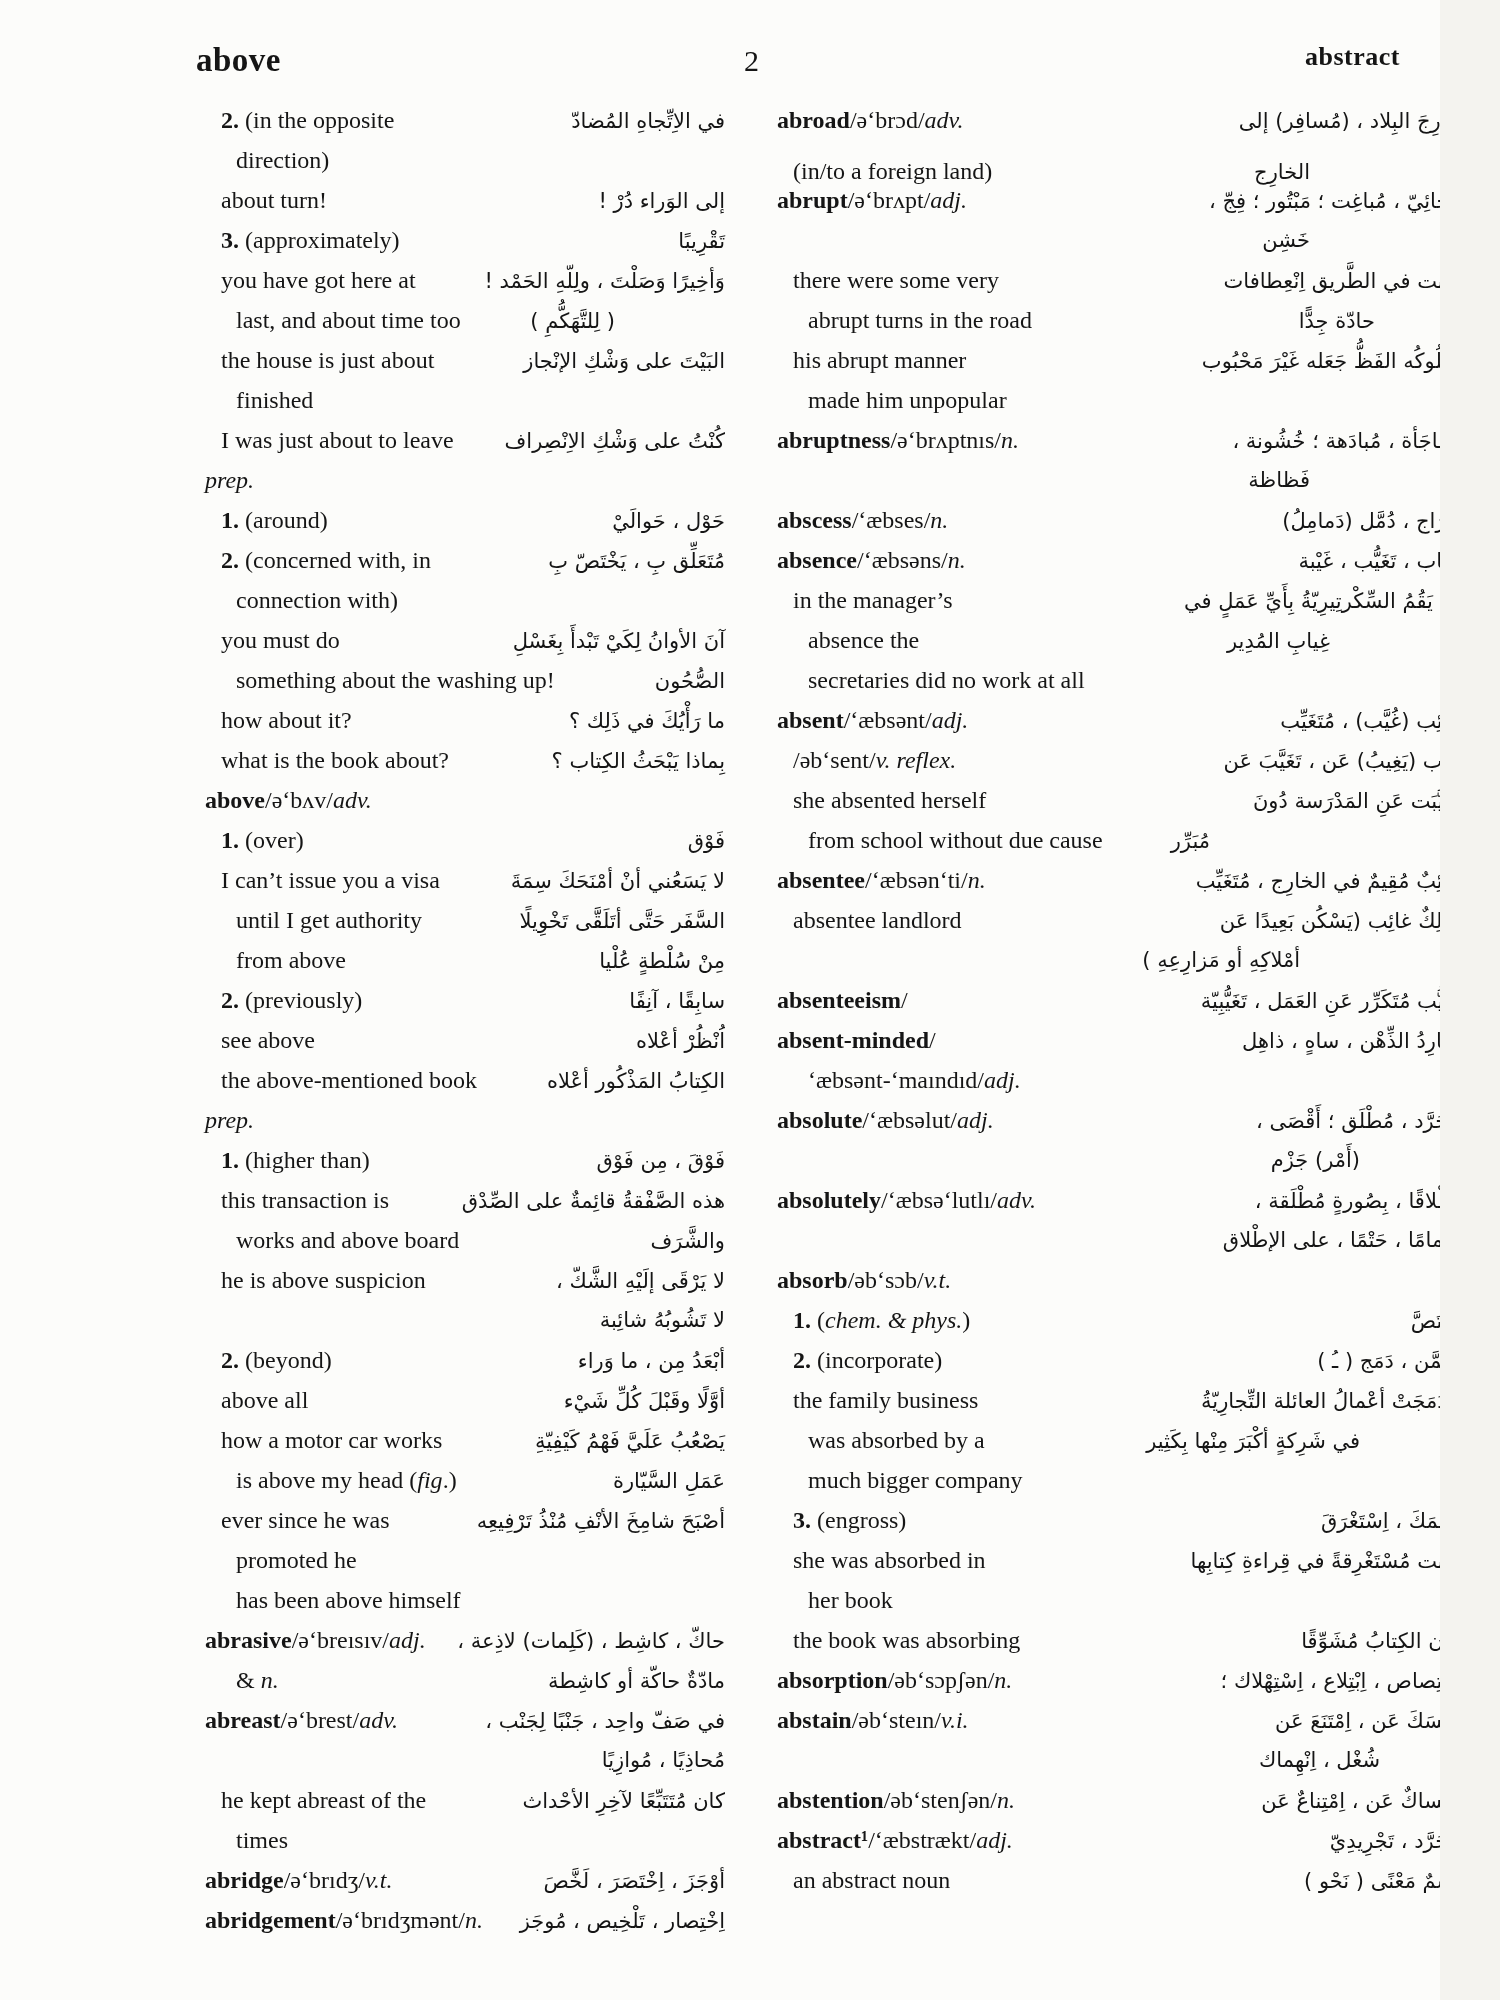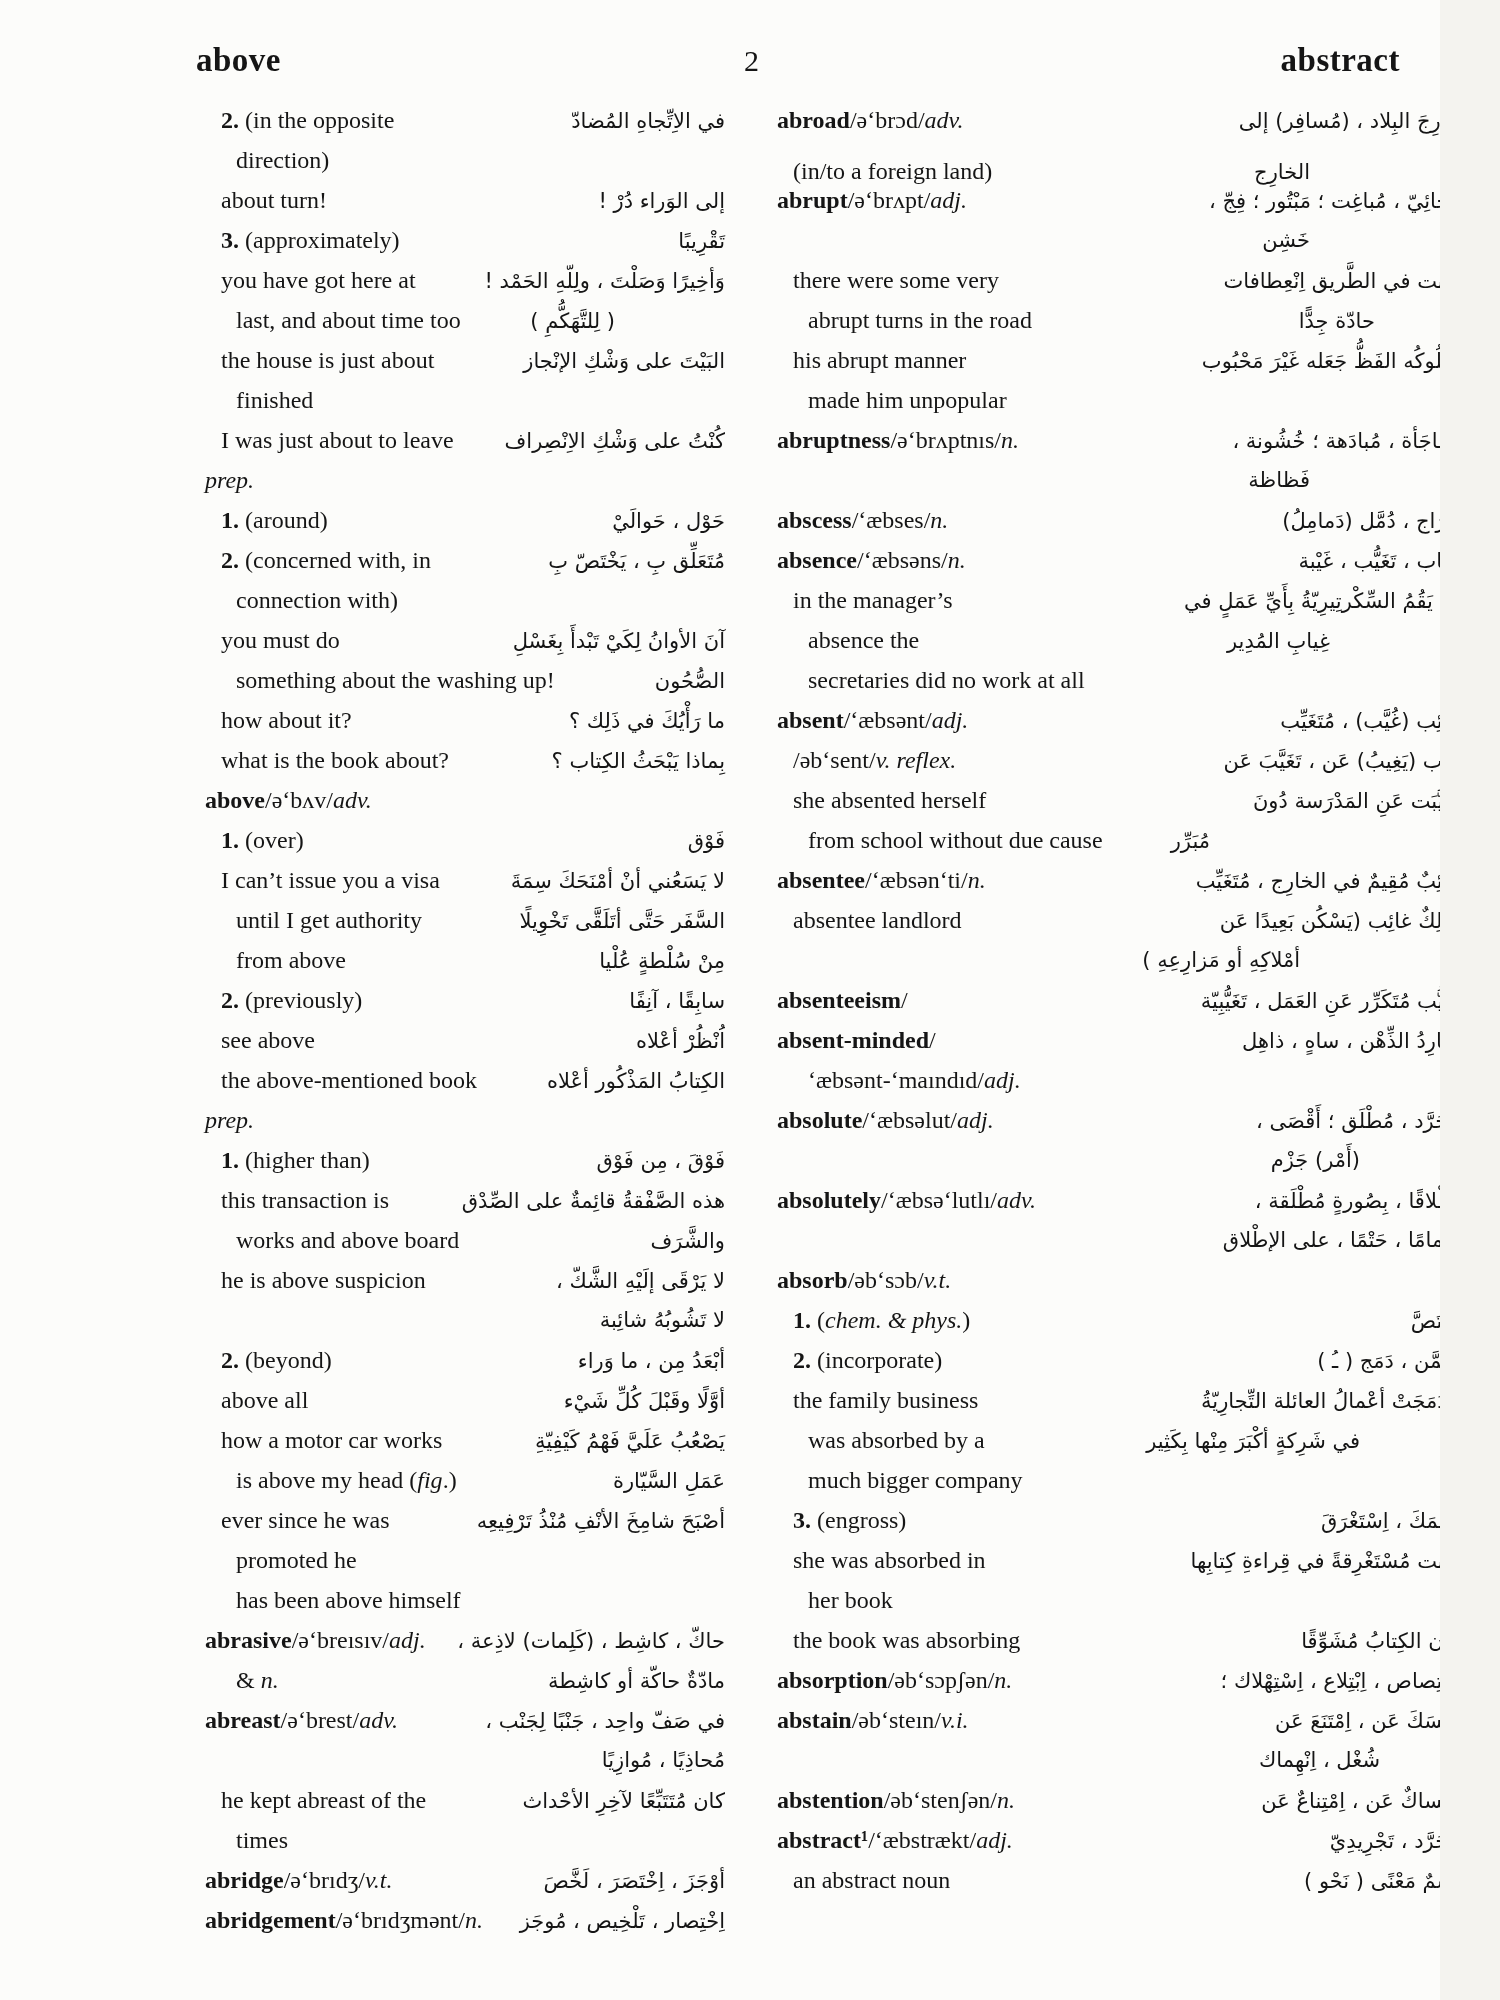--- a/index.html
+++ b/index.html
@@ -6,21 +6,21 @@
   body{width:1500px;height:2000px;background:#f4f3ef;position:relative;}
   .page{
     position:absolute;left:0;top:0;width:1440px;height:2000px;
     background:#fcfcfa;color:#151515;
     font-family:"Liberation Serif","DejaVu Serif",serif;
     overflow:hidden;
   }
   .header-bar{position:absolute;top:42px;left:0;width:100%;height:44px;}
   .guide-left{position:absolute;left:196px;top:0;font-weight:bold;font-size:33px;letter-spacing:0.5px;}
   .page-num{position:absolute;left:744px;top:2px;font-size:30px;}
-  .guide-right{position:absolute;right:40px;top:0;font-weight:bold;font-size:33px;letter-spacing:0.5px;}
+  .guide-right{position:absolute;right:40px;top:0;font-weight:bold;font-size:26px;letter-spacing:0.5px;}
   .col{position:absolute;top:100px;}
   #col-left{left:205px;width:520px;}
   #col-right{left:777px;width:683px;}
   .line{
     display:flex;justify-content:space-between;align-items:baseline;
     height:40px;line-height:40px;white-space:nowrap;
   }
   .en{font-size:24px;}
   .ar{
     font-family:"DejaVu Sans",sans-serif;

